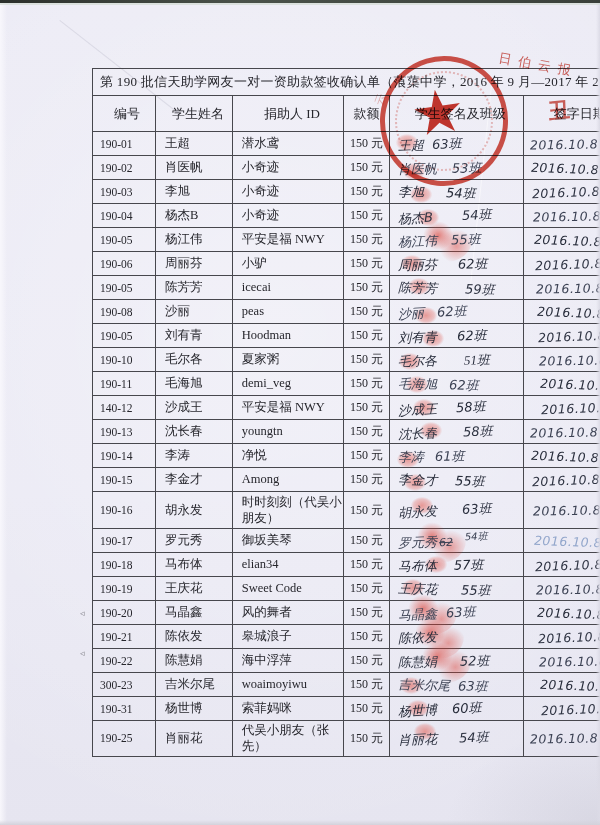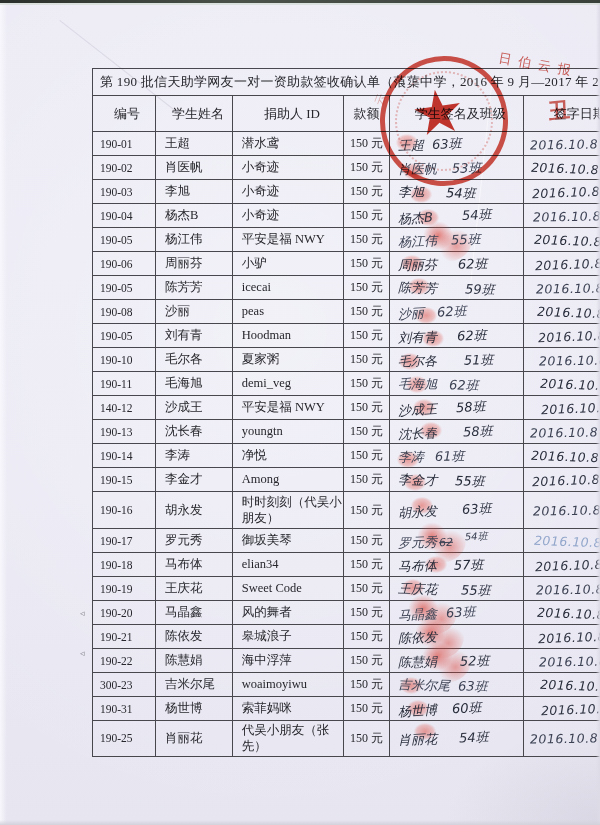--- a/index.html
+++ b/index.html
@@ -174,21 +174,21 @@
           <td class="donor">Hoodman</td>
           <td class="amount">150 元</td>
           <td class="sig"><span class="print" style="left: 28px; top: 3px;"></span><span class="hw sigtext ink2" style="transform: rotate(-2deg);"><span>刘有青</span><span class="cls" style="margin-left: 20px;">62班</span></span></td>
           <td class="date"><span class="hw dateline ink0" style="transform: rotate(-2deg); margin-left: 10px;">2016.10.8</span></td>
         </tr>
         <tr>
           <td class="no">190-10</td>
           <td class="name">毛尔各</td>
           <td class="donor">夏家粥</td>
           <td class="amount">150 元</td>
-          <td class="sig"><span class="print" style="left: 5px; top: 2px;"></span><span class="hw sigtext ink0" style="transform: rotate(-1deg);"><span>毛尔各</span><span class="cls" style="margin-left: 27px;">51班</span></span></td>
+          <td class="sig"><span class="print" style="left: 5px; top: 2px;"></span><span class="hw sigtext ink0" style="transform: rotate(-1deg);"><span>毛尔各</span><span class="cls" style="margin-left: 27px; font-family: Liberation Serif, serif;">51班</span></span></td>
           <td class="date"><span class="hw dateline ink1" style="transform: rotate(-1deg); margin-left: 11px;">2016.10.8</span></td>
         </tr>
         <tr>
           <td class="no">190-11</td>
           <td class="name">毛海旭</td>
           <td class="donor">demi_veg</td>
           <td class="amount">150 元</td>
           <td class="sig"><span class="print" style="left: 12px; top: 1px;"></span><span class="hw sigtext ink1" style="transform: rotate(1.5deg);"><span>毛海旭</span><span class="cls" style="margin-left: 12px;">62班</span></span></td>
           <td class="date"><span class="hw dateline ink2" style="transform: rotate(2deg); margin-left: 12px;">2016.10.8</span></td>
         </tr>

